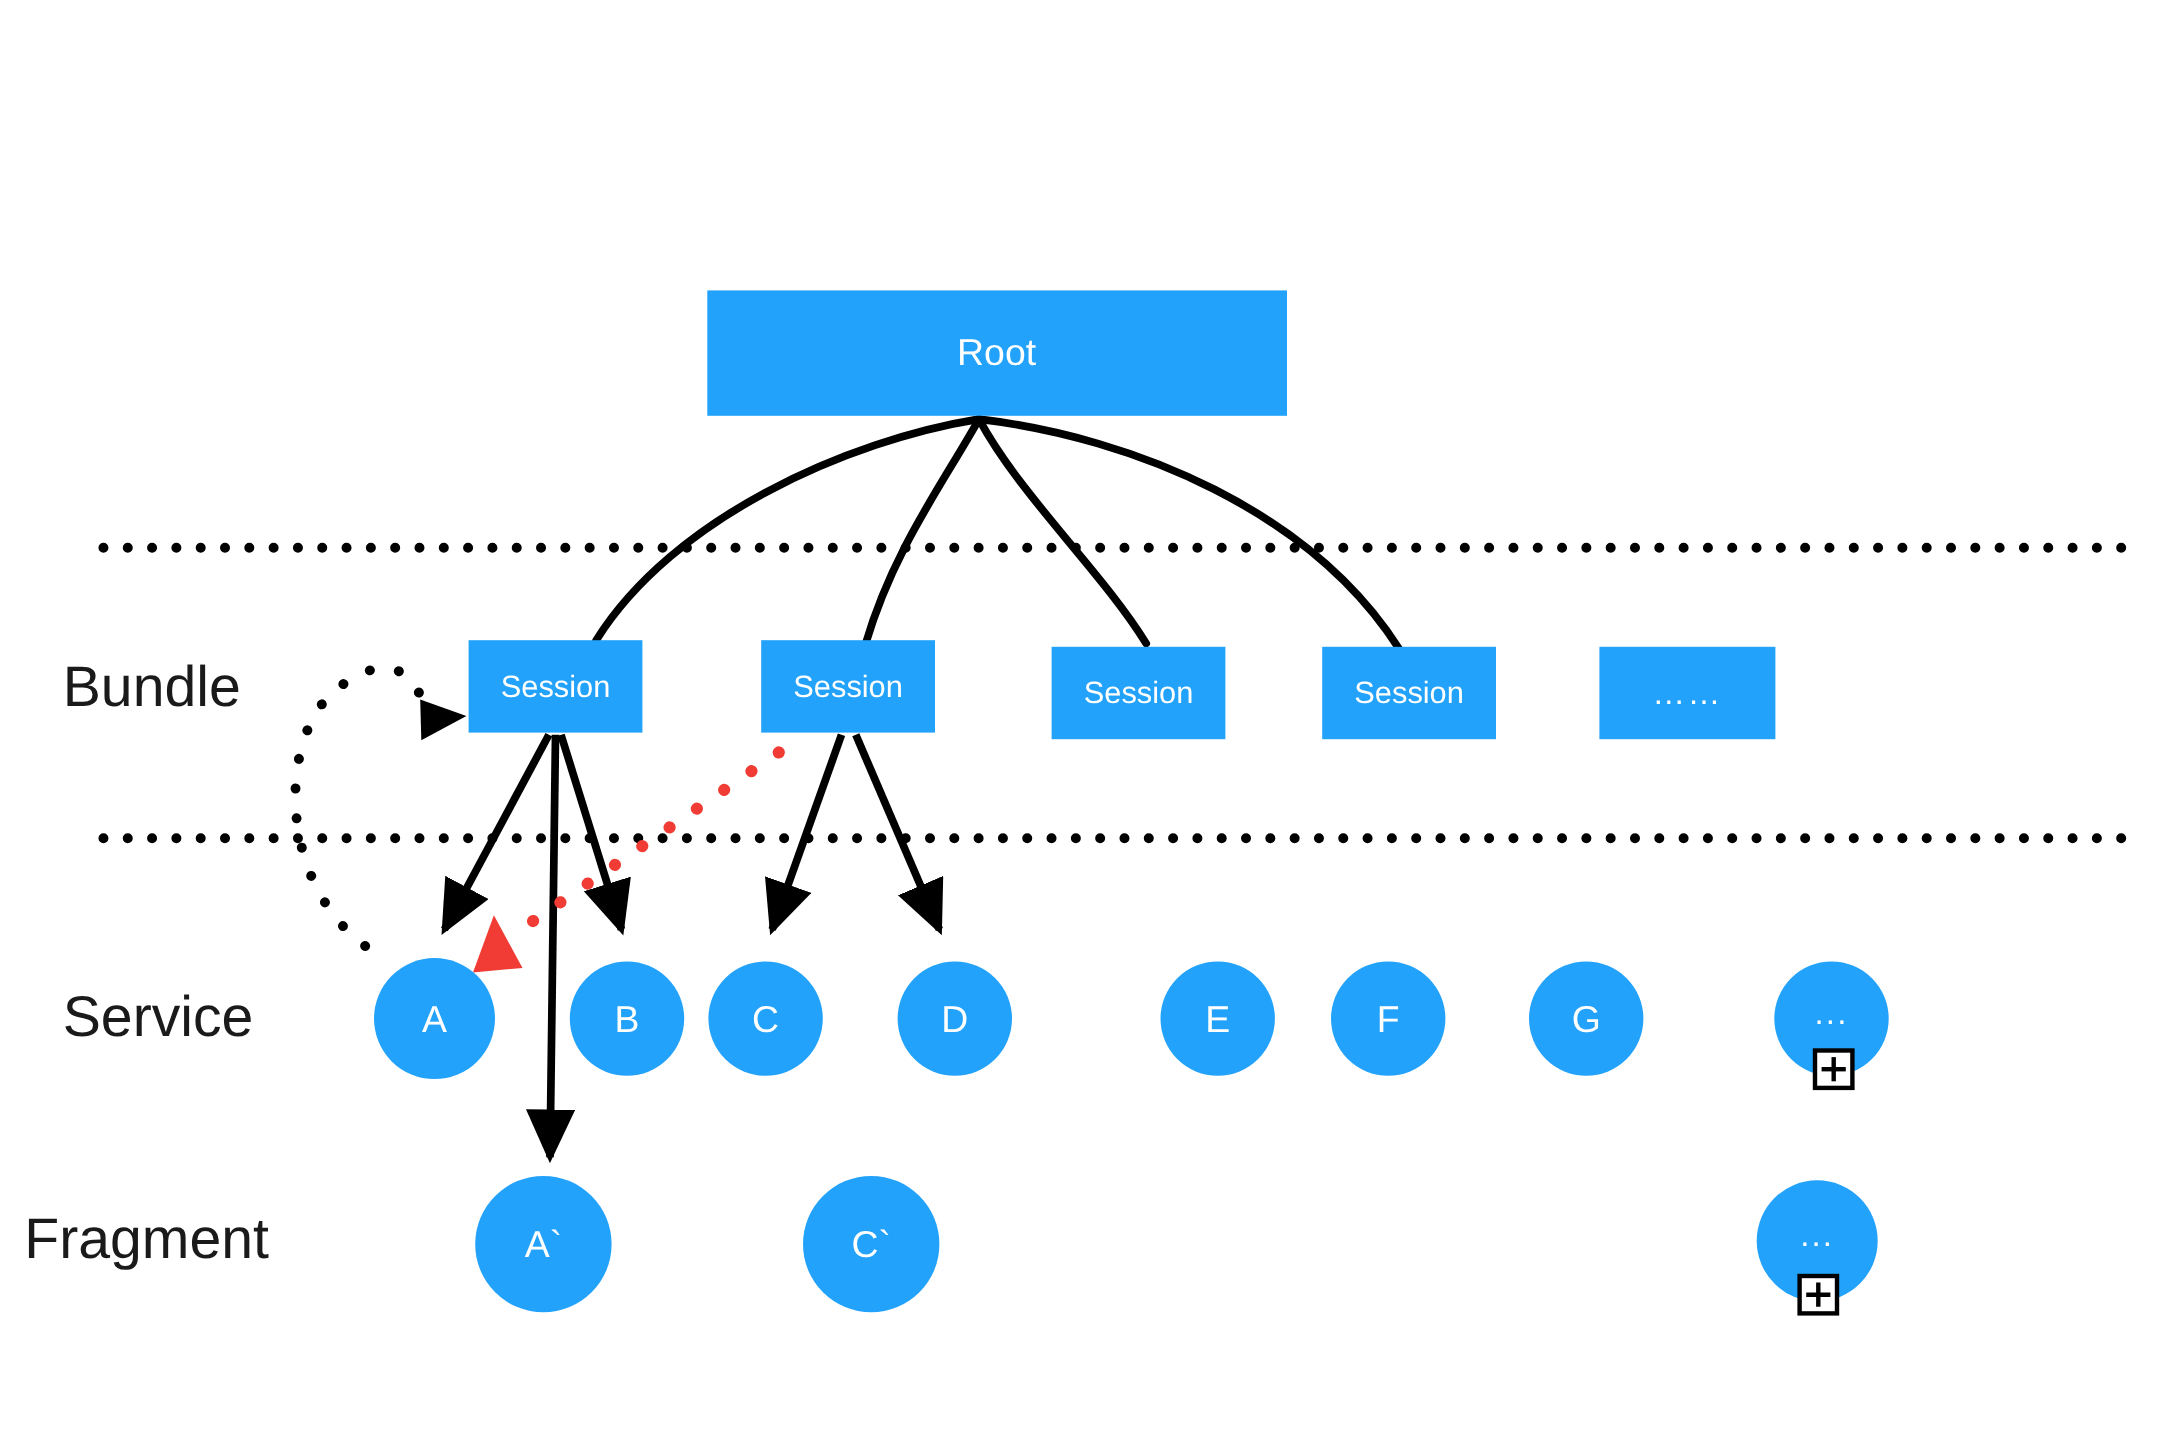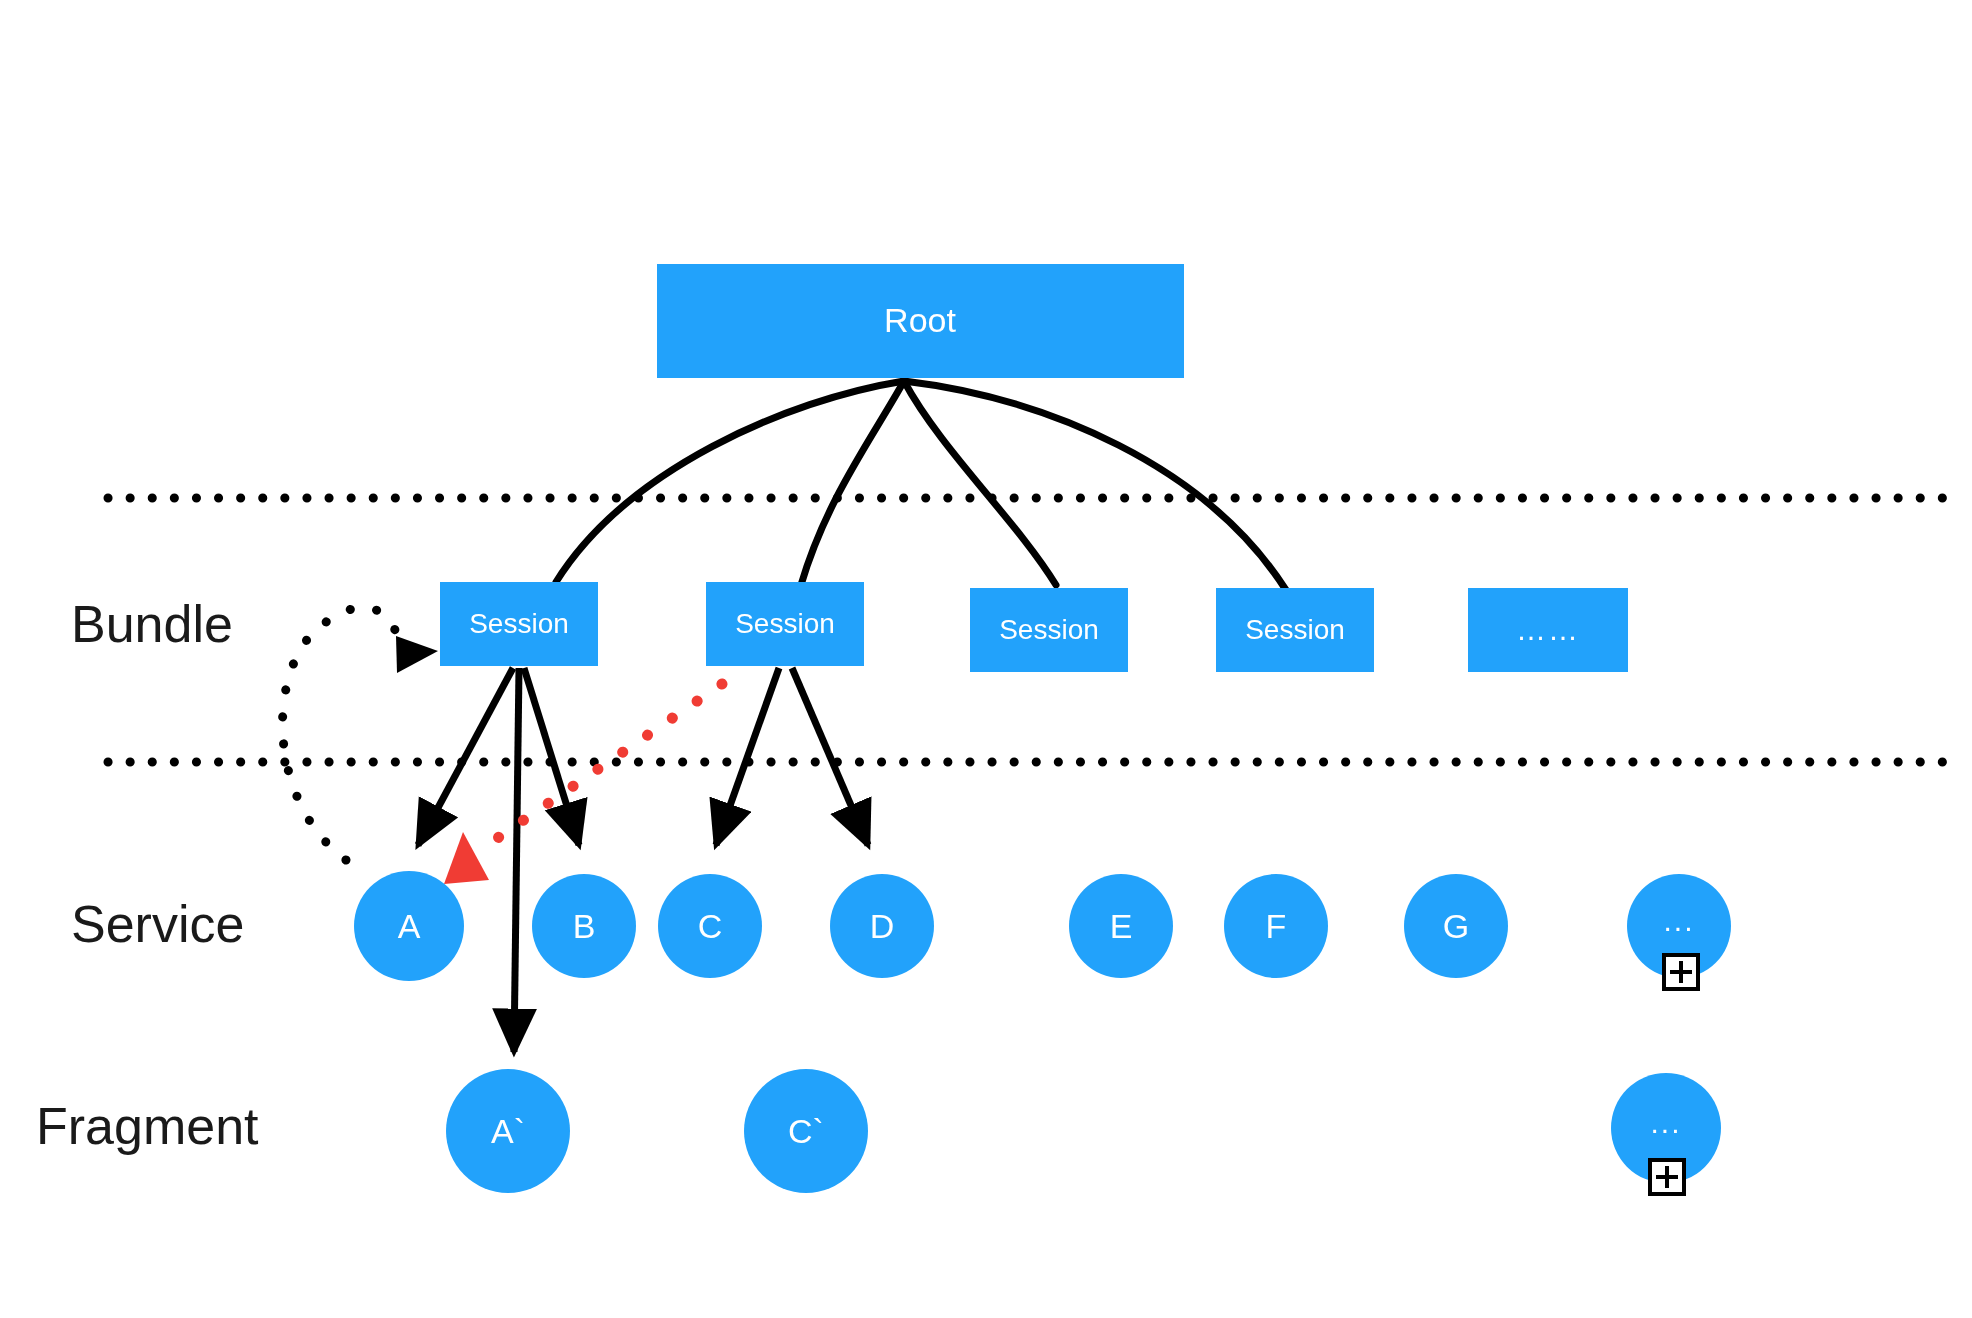--- a/index.html
+++ b/index.html
@@ -10,21 +10,21 @@
   }
   body {
     width: 1972px;
     height: 1318px;
     position: relative;
     overflow: hidden;
     font-family: "Liberation Sans", "DejaVu Sans", sans-serif;
   }
   #diagram-root {
     position: absolute;
-    left: 16px;
+    left: 2px;
     top: 0;
     width: 1948px;
     height: 1318px;
   }
   svg.canvas {
     position: absolute;
     left: 0;
     top: 0;
     width: 1972px;
     height: 1318px;

